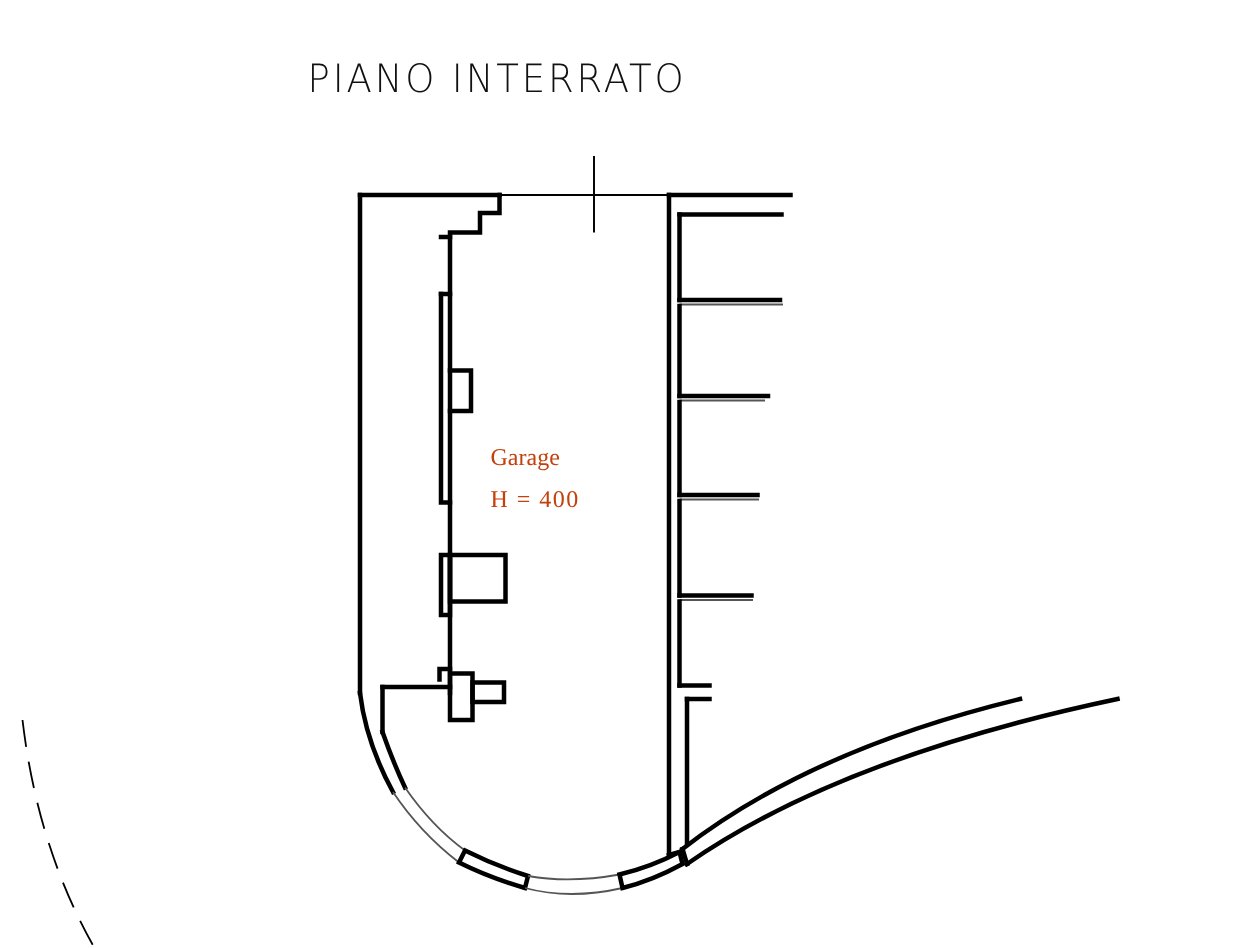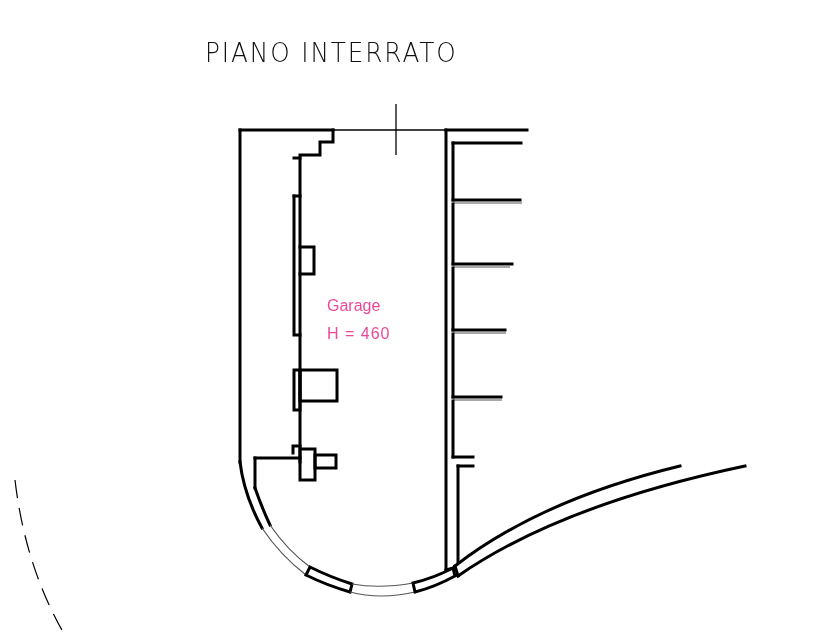--- a/index.html
+++ b/index.html
@@ -5,36 +5,36 @@
     html, body { margin: 0; padding: 0; background: #ffffff; }
     body { width: 822px; height: 632px; position: relative; overflow: hidden; font-family: "DejaVu Sans", sans-serif; }
     .plan { position: absolute; left: 0; top: 0; }
     .title {
       position: absolute; left: 205px; top: 38px;
       font-family: "DejaVu Sans", sans-serif; font-size: 26px; font-weight: 200;
       letter-spacing: 2px; color: #111111;
       -webkit-text-stroke: 0px; transform: scaleX(0.95); transform-origin: left top;
     }
     .label {
-      position: absolute; font-family: Liberation Sans, sans-serif; color: #ec4899; font-size: 16px;
+      position: absolute; font-family: Liberation Serif, serif; color: #c2410c; font-size: 16px;
     }
     .room-name { left: 327px; top: 297px; }
     .room-height { left: 327px; top: 325px; letter-spacing: 1px; }
     .wall { fill: none; stroke: #000; stroke-width: 3; stroke-linecap: square; }
     .thin { fill: none; stroke: #000; stroke-width: 1.3; }
     .gray { fill: none; stroke: #555; stroke-width: 1.2; }
     .dash { fill: none; stroke: #000; stroke-width: 1.2; stroke-dasharray: 18 10; }
   </style>
 </head>
 <body>
 
 <div>
   <div class="title">PIANO INTERRATO</div>
   <div class="label room-name">Garage</div>
-  <div class="label room-height">H = 460</div>
+  <div class="label room-height">H = 400</div>
 
   <svg class="plan" width="822" height="632" viewBox="0 0 822 632">
 
     <g>
       <path class="wall" d="M240 130 L333 130"></path>
       <path class="wall" d="M240 130 L240 462"></path>
       <path class="wall" d="M240 462 Q244 495 262 528"></path>
     </g>
 
     <g>

